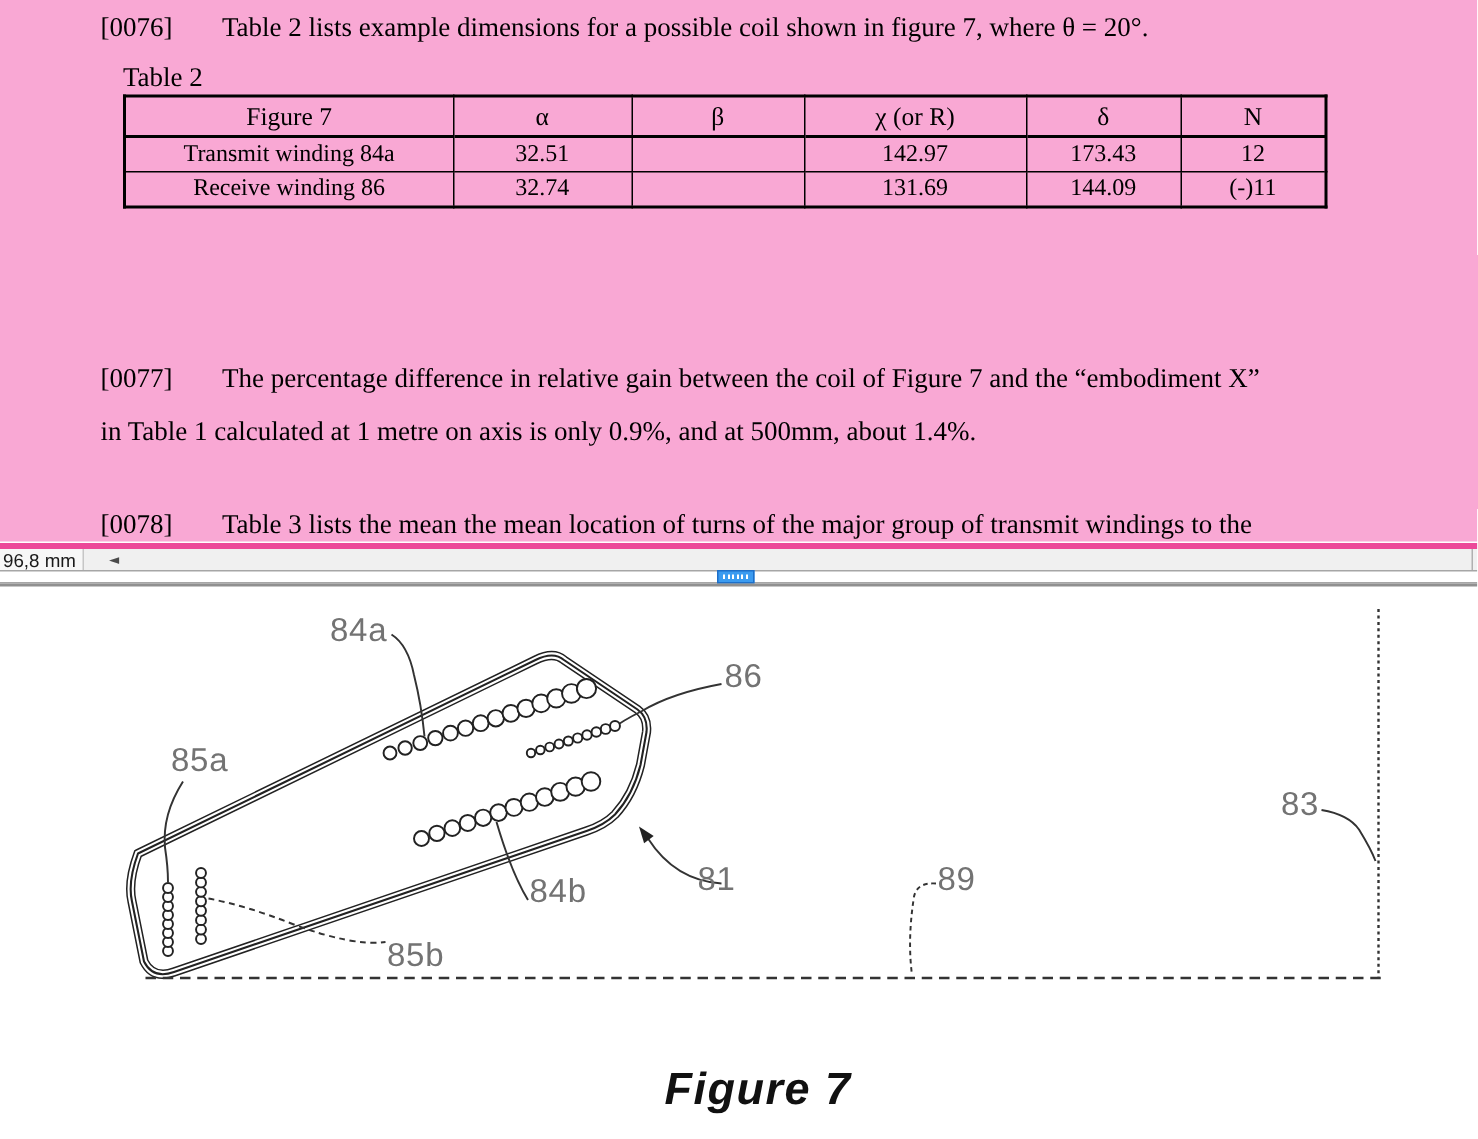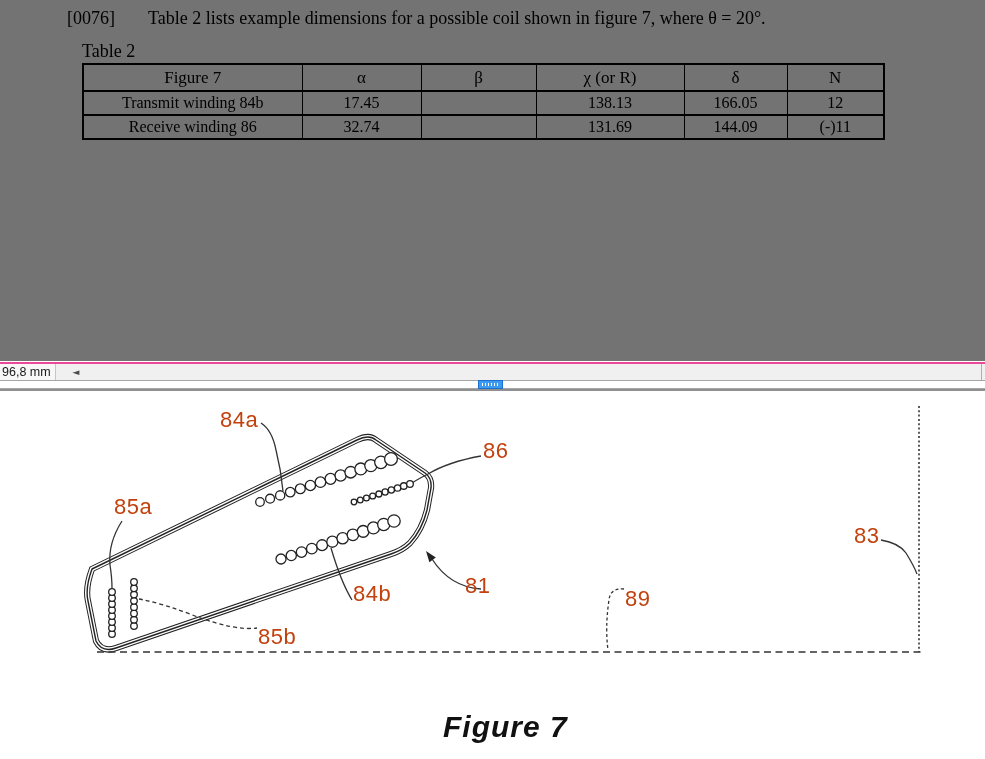--- a/index.html
+++ b/index.html
@@ -1,44 +1,44 @@
 <!DOCTYPE html>
 <html><head>
 <meta charset="utf-8">
 <style>
   html,body { margin:0; padding:0; background:#fff; }
   .screen {
     position:relative; width:985px; height:759px; background:#fff; overflow:hidden;
     font-family:"Liberation Serif", serif; color:#000;
   }
   
-  .doc-pane { position:absolute; left:0; top:0; width:985px; height:361px; background:#737373; overflow:hidden; }
+  .doc-pane { position:absolute; left:0; top:0; width:985px; height:361px; background:#f9a8d4; overflow:hidden; }
   .para { position:absolute; font-size:18px; line-height:22px; white-space:nowrap; }
   .ptag { display:inline-block; min-width:81px; }
   .tbl-title { position:absolute; left:82px; top:41px; width:802px; text-align:left; font-size:18px; }
   table.dims { position:absolute; left:82px; top:63px; border-collapse:collapse; table-layout:fixed; border:2px solid #000; }
   table.dims th, table.dims td { border:1px solid #000; text-align:center; padding:0; overflow:hidden; white-space:nowrap; }
   table.dims th { font-weight:normal; font-size:17px; height:25px; }
   table.dims td { font-size:16px; height:22px; }
   table.dims thead th { border-bottom:2px solid #000; }
   table.dims tr.group-end td { border-bottom:2px solid #000; }
   
-  .status-bar { position:absolute; left:0; top:362px; width:985px; height:18px; background:#f0f0f0; border-top:2px solid #ec4899; box-sizing:border-box; }
+  .status-bar { position:absolute; left:0; top:362px; width:985px; height:18px; background:#f0f0f0; border-top:4px solid #ec4899; box-sizing:border-box; }
   .pos-readout { position:absolute; left:0; top:0; width:56px; height:17px; background:#f7f7f7; border-right:1px solid #c6c6c6; font-family:"Liberation Sans",sans-serif; font-size:12.5px; line-height:17px; color:#1a1a1a; padding-left:2px; box-sizing:border-box; }
   .scroll-left { position:absolute; left:68px; top:0; width:16px; height:17px; font-size:9px; line-height:17px; text-align:center; color:#4a4a4a; font-family:"DejaVu Sans",sans-serif; }
   .bar-edge { position:absolute; left:981px; top:0; width:1px; height:17px; background:#b0b0b0; }
   
   .split-row { position:absolute; left:0; top:380px; width:985px; height:9px; background:#fff; border-top:1px solid #a6a6a6; border-bottom:1px solid #a6a6a6; box-sizing:border-box; }
   .split-thumb { position:absolute; left:478px; top:-1px; width:25px; height:9px; background:#3b9bf0; border:1px solid #1d6fc9; box-sizing:border-box; }
   .split-thumb .dots { display:block; height:3px; margin:2px 3px 0 3px; background-image:repeating-linear-gradient(90deg,#ffffff 0 1.5px, rgba(0,0,0,0) 1.5px 3px); }
   .pane-divider { position:absolute; left:0; top:389px; width:985px; height:2px; background:#909090; }
   
   .fig-pane { position:absolute; left:0; top:392px; width:985px; height:367px; background:#fff; }
   .fig-pane svg { position:absolute; left:0; top:0; }
-  .fig-label { position:absolute; font-family:"Liberation Sans",sans-serif; font-size:22px; line-height:22px; color:#c2410c; letter-spacing:0.5px; white-space:nowrap; }
+  .fig-label { position:absolute; font-family:"Liberation Sans",sans-serif; font-size:22px; line-height:22px; color:#737373; letter-spacing:0.5px; white-space:nowrap; }
   .fig-caption { position:absolute; left:443px; top:318px; font-family:"Liberation Sans",sans-serif; font-size:30px; font-weight:bold; font-style:italic; letter-spacing:1px; color:#111; }
 </style>
 </head>
 <body>
 
 <div class="screen">
 
   <div class="doc-pane">
 
     <div class="para" style="left:67px; top:7px;">
@@ -60,40 +60,49 @@
         <tr>
           <th>Figure 7</th>
           <th>α</th>
           <th>β</th>
           <th>χ (or R)</th>
           <th>δ</th>
           <th>N</th>
         </tr>
       </thead>
       <tbody>
-        <tr class="group-end">
-          <td>Transmit winding 84b</td>
-          <td>17.45</td>
+        <tr>
+          <td>Transmit winding 84a</td>
+          <td>32.51</td>
           <td></td>
-          <td>138.13</td>
-          <td>166.05</td>
+          <td>142.97</td>
+          <td>173.43</td>
           <td>12</td>
         </tr>
         <tr>
           <td>Receive winding 86</td>
           <td>32.74</td>
           <td></td>
           <td>131.69</td>
           <td>144.09</td>
           <td>(-)11</td>
         </tr>
       </tbody>
     </table>
 
-
+    <div class="para" style="left:67px; top:241px;">
+      <span class="ptag">[0077]</span><span>The percentage difference in relative gain between the coil of Figure 7 and the “embodiment X”</span>
+    </div>
+    <div class="para" style="left:67px; top:276px;">
+      <span>in Table 1 calculated at 1 metre on axis is only 0.9%, and at 500mm, about 1.4%.</span>
+    </div>
+
+    <div class="para" style="left:67px; top:338px;">
+      <span class="ptag">[0078]</span><span>Table 3 lists the mean the mean location of turns of the major group of transmit windings to the</span>
+    </div>
   </div>
 
   <div class="status-bar">
     <div class="pos-readout">96,8 mm</div>
     <div class="scroll-left">◄</div>
     <div class="bar-edge"></div>
   </div>
 
   <div class="split-row">
     <div class="split-thumb">
@@ -188,19 +197,19 @@
           <circle cx="134" cy="588.2857142857143" r="3.3" fill="#ffffff" stroke="#222" stroke-width="1.3"></circle>
           <circle cx="134" cy="582" r="3.3" fill="#ffffff" stroke="#222" stroke-width="1.3"></circle>
         </g>
     </svg>
 
     <div class="fig-label" style="left:220px; top:17px;">84a</div>
     <div class="fig-label" style="left:483px; top:48px;">86</div>
     <div class="fig-label" style="left:114px; top:104px;">85a</div>
     <div class="fig-label" style="left:854px; top:133px;">83</div>
     <div class="fig-label" style="left:465px; top:183px;">81</div>
-    <div class="fig-label" style="left:625px; top:183px;margin-top:13px;">89</div>
+    <div class="fig-label" style="left:625px; top:183px;">89</div>
     <div class="fig-label" style="left:353px; top:191px;">84b</div>
     <div class="fig-label" style="left:258px; top:216px;margin-top:18px;">85b</div>
 
     <div class="fig-caption">Figure 7</div>
   </div>
 </div>
 
 </body></html>

